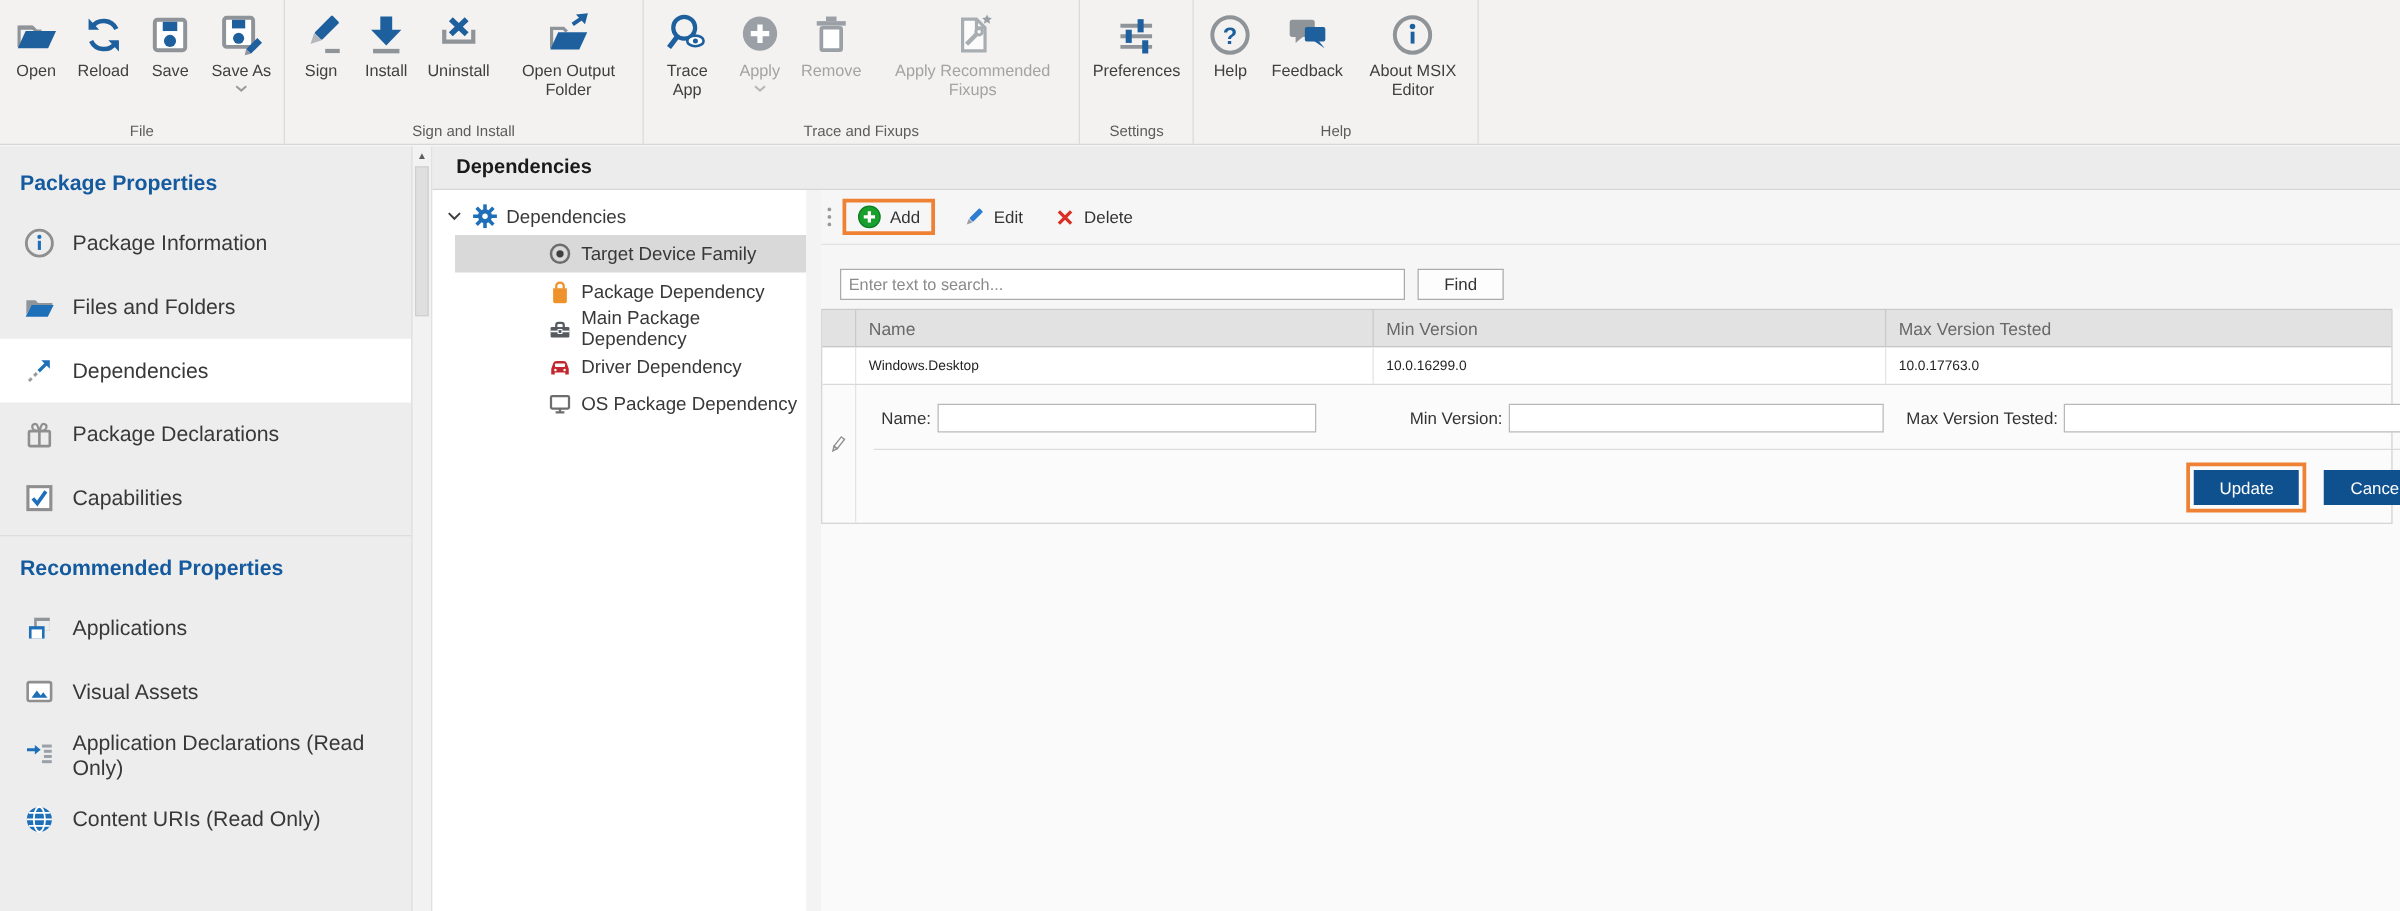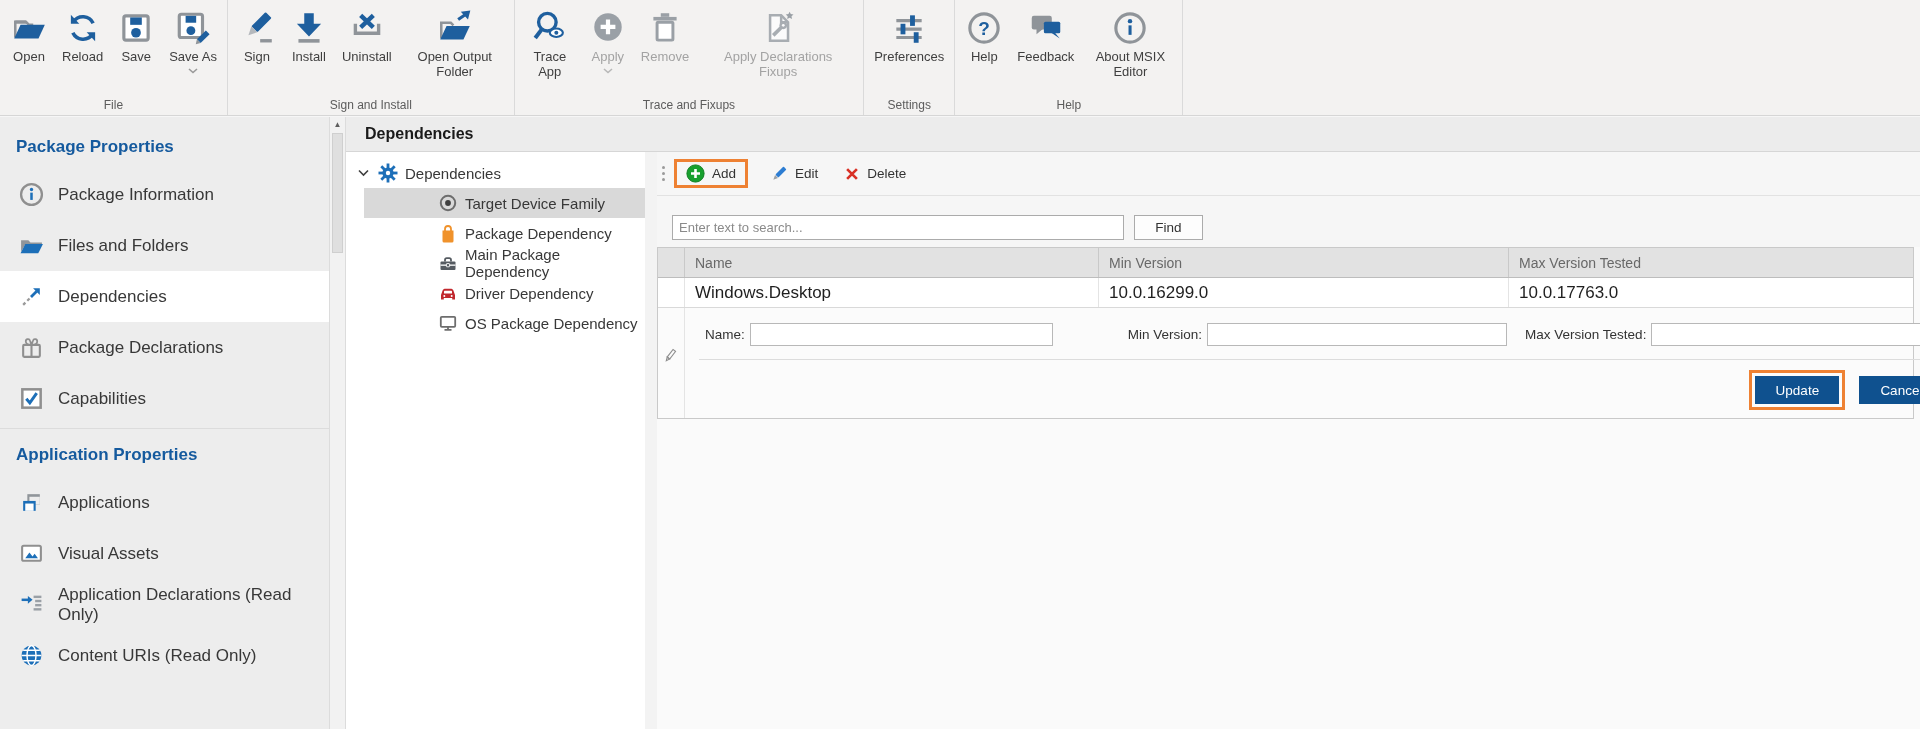--- a/index.html
+++ b/index.html
@@ -58,21 +58,21 @@
 
   #search-input{position:absolute;left:15px;top:63px;width:452px;height:25px;border:1px solid #ababab;background:#fff;font-size:13px;color:#444;padding:0 6px;outline:none;}
   #search-input::placeholder{color:#8a8a8a;}
   #find-btn{position:absolute;left:477px;top:63px;width:69px;height:25px;background:#fdfdfd;border:1px solid #ababab;font-size:13.5px;color:#333;cursor:pointer;}
 
   #grid{position:absolute;left:0;top:95px;width:1257px;border:1px solid #c9c9c9;background:#fff;}
   .grid-header{display:grid;grid-template-columns:27px 414px 410px 1fr;height:30px;background:#e2e2e2;border-bottom:1px solid #bdbdbd;}
   .grid-header .hcell{display:flex;align-items:center;padding-left:10px;font-size:14px;color:#686868;border-right:1px solid #c9c9c9;}
   .grid-header .hcell:last-child{border-right:none;}
   .grid-row{display:grid;grid-template-columns:27px 414px 410px 1fr;height:30px;background:#fff;border-bottom:1px solid #d9d9d9;}
-  .grid-row .cell{display:flex;align-items:center;padding-left:10px;font-size:17px;color:#1f1f1f;border-right:1px solid #e4e4e4;}
+  .grid-row .cell{display:flex;align-items:center;padding-left:10px;font-size:11px;color:#1f1f1f;border-right:1px solid #e4e4e4;}
   .grid-row .cell:last-child{border-right:none;}
   #edit-zone{display:flex;background:#fbfbfb;height:110px;}
   #edit-indicator{width:27px;border-right:1px solid #e4e4e4;position:relative;flex:none;}
   #edit-indicator .pencil{position:absolute;left:5px;top:40px;}
   #edit-form{flex:1;}
   .form-fields{display:flex;align-items:center;padding-top:15px;font-size:13.5px;color:#333;}
   .form-fields label{white-space:nowrap;}
   .form-fields input{height:23px;border:1px solid #b8b8b8;background:#fff;margin-left:5px;outline:none;font-size:13px;padding:0 5px;}
   #name-label{margin-left:20px;} #name-input{width:303px;}
   #minv-label{margin-left:75px;} #minv-input{width:300px;}
@@ -235,21 +235,21 @@
           <span class="icn">
             <svg width="38" height="38" viewBox="0 0 36 36">
                 <path d="M10.5 6H21l6.5 6.5V30h-17z" fill="#fbfbfb" stroke="#a8adb2" stroke-width="2.4"></path>
                 <path d="M21 6v6.5h6.5" fill="none" stroke="#a8adb2" stroke-width="2.4"></path>
                 <path d="M13.5 25l8.5-8.5" stroke="#a8adb2" stroke-width="3.4"></path>
                 <circle cx="23" cy="15.5" r="3.6" fill="#a8adb2"></circle>
                 <circle cx="23" cy="15.5" r="1.3" fill="#fbfbfb"></circle>
                 <path d="M29 2.5l1.1 2.3 2.6.3-1.9 1.8.5 2.5-2.3-1.2-2.3 1.2.5-2.5-1.9-1.8 2.6-.3z" fill="#9aa0a6"></path>
               </svg>
           </span>
-          <span class="lbl w150">Apply Declarations Fixups</span>
+          <span class="lbl w150">Apply Recommended Fixups</span>
         </div>
       </div>
       <div class="rgroup-label">Trace and Fixups</div>
     </div>
 
     <div class="rgroup">
       <div class="rgroup-items">
         <div class="ritem">
           <span class="icn">
             <svg width="38" height="38" viewBox="0 0 36 36">
@@ -356,21 +356,21 @@
     <div class="side-item">
       <span class="sicn">
         <svg width="25" height="25" viewBox="0 0 24 24">
             <rect x="3.2" y="3.2" width="17.6" height="17.6" stroke="#8f8f8f" stroke-width="2.4" fill="#fff"></rect>
             <path d="M7 12.2l3.4 4L17 6.8" stroke="#1d6fb8" stroke-width="2.8" fill="none"></path>
           </svg>
       </span>
       <span>Capabilities</span>
     </div>
 
-    <div class="side-title second">Application Properties</div>
+    <div class="side-title second">Recommended Properties</div>
 
     <div class="side-item">
       <span class="sicn">
         <svg width="25" height="25" viewBox="0 0 24 24">
             <rect x="8" y="4" width="12" height="10" fill="#90959a"></rect>
             <rect x="10" y="6.5" width="10" height="7.5" fill="#ededed"></rect>
             <rect x="4" y="10.5" width="12" height="9.5" fill="#1d6fb8"></rect>
             <rect x="6" y="13" width="8" height="7" fill="#fff"></rect>
           </svg>
       </span>

